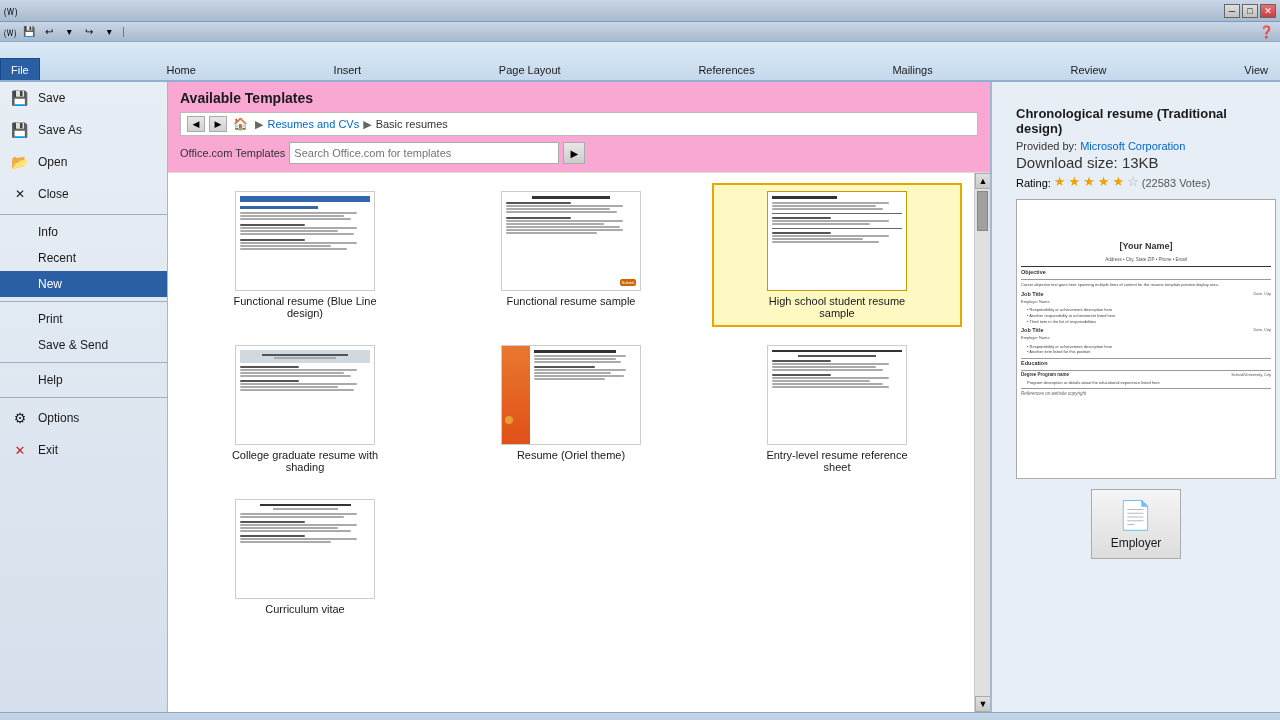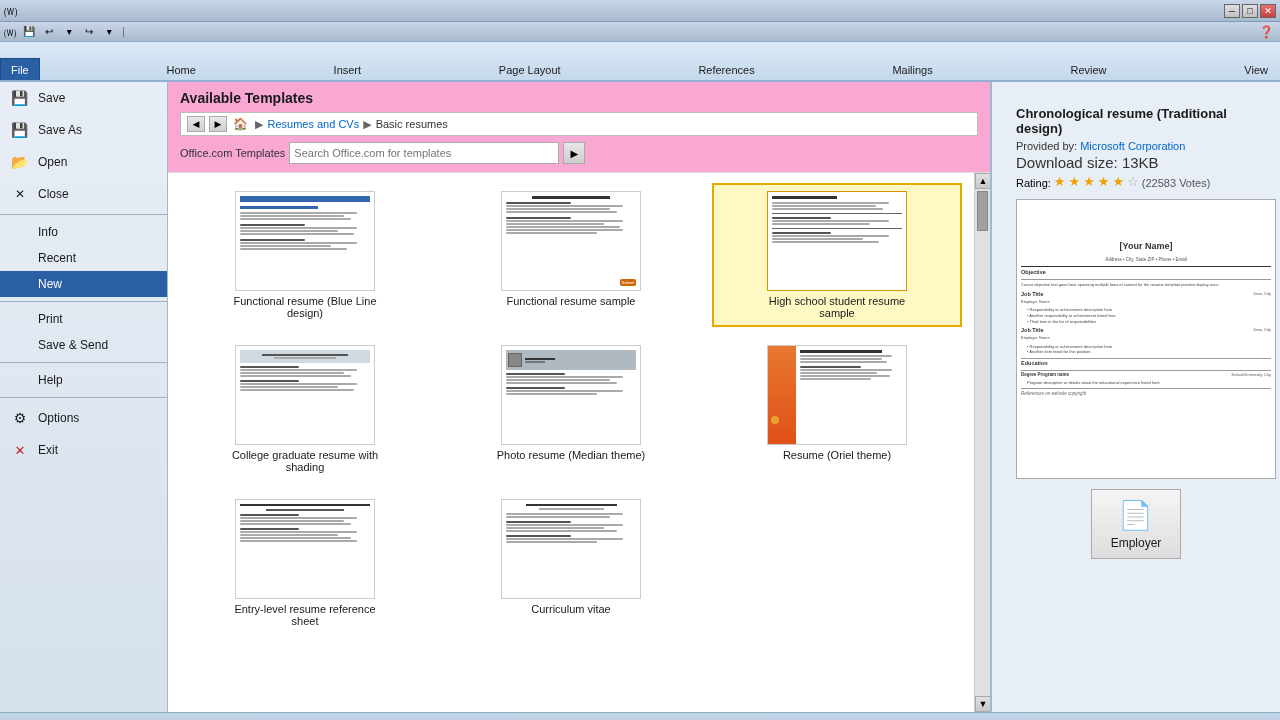--- a/index.html
+++ b/index.html
@@ -481,43 +481,20 @@
                 <div class="thumb-line-dark" style="width:45%; margin-top:2px;"></div>
                 <div class="thumb-line" style="width:90%;"></div>
                 <div class="thumb-line" style="width:75%;"></div>
                 <div class="thumb-line" style="width:88%;"></div>
               </div>
             </div>
           </div>
           <div class="template-name">College graduate resume with shading</div>
         </div>
 
-        <div class="template-item">
-          <div class="template-thumb">
-            <div class="thumb-doc">
-              <div style="background:#b0b8c0; height:20px; width:100%; margin-bottom:3px; display:flex; align-items:center; padding:2px;">
-                <div style="width:14px; height:14px; background:#888; border:1px solid #666;"></div>
-                <div style="margin-left:3px;">
-                  <div style="height:2px; background:#333; width:30px; margin-bottom:1px;"></div>
-                  <div style="height:2px; background:#777; width:20px;"></div>
-                </div>
-              </div>
-              <div class="thumb-lines">
-                <div class="thumb-line-dark" style="width:45%;"></div>
-                <div class="thumb-line" style="width:90%;"></div>
-                <div class="thumb-line" style="width:80%;"></div>
-                <div class="thumb-line" style="width:85%;"></div>
-                <div class="thumb-line-dark" style="width:45%; margin-top:2px;"></div>
-                <div class="thumb-line" style="width:90%;"></div>
-                <div class="thumb-line" style="width:70%;"></div>
-              </div>
-            </div>
-          </div>
-          <div class="template-name">Photo resume (Median theme)</div>
-        </div>
 
         <div class="template-item">
           <div class="template-thumb">
             <div class="thumb-doc" style="display:flex; flex-direction:row; padding:0; overflow:hidden;">
               <div style="width:28px; background: linear-gradient(to bottom, #e87830, #e05018); flex-shrink:0; position:relative;">
                 <div style="position:absolute; bottom:20px; left:3px; width:8px; height:8px; background:#e8a030; border-radius:50%;"></div>
               </div>
               <div style="flex:1; padding:4px;">
                 <div style="height:3px; background:#333; width:80%; margin-bottom:2px;"></div>
                 <div class="thumb-lines">

